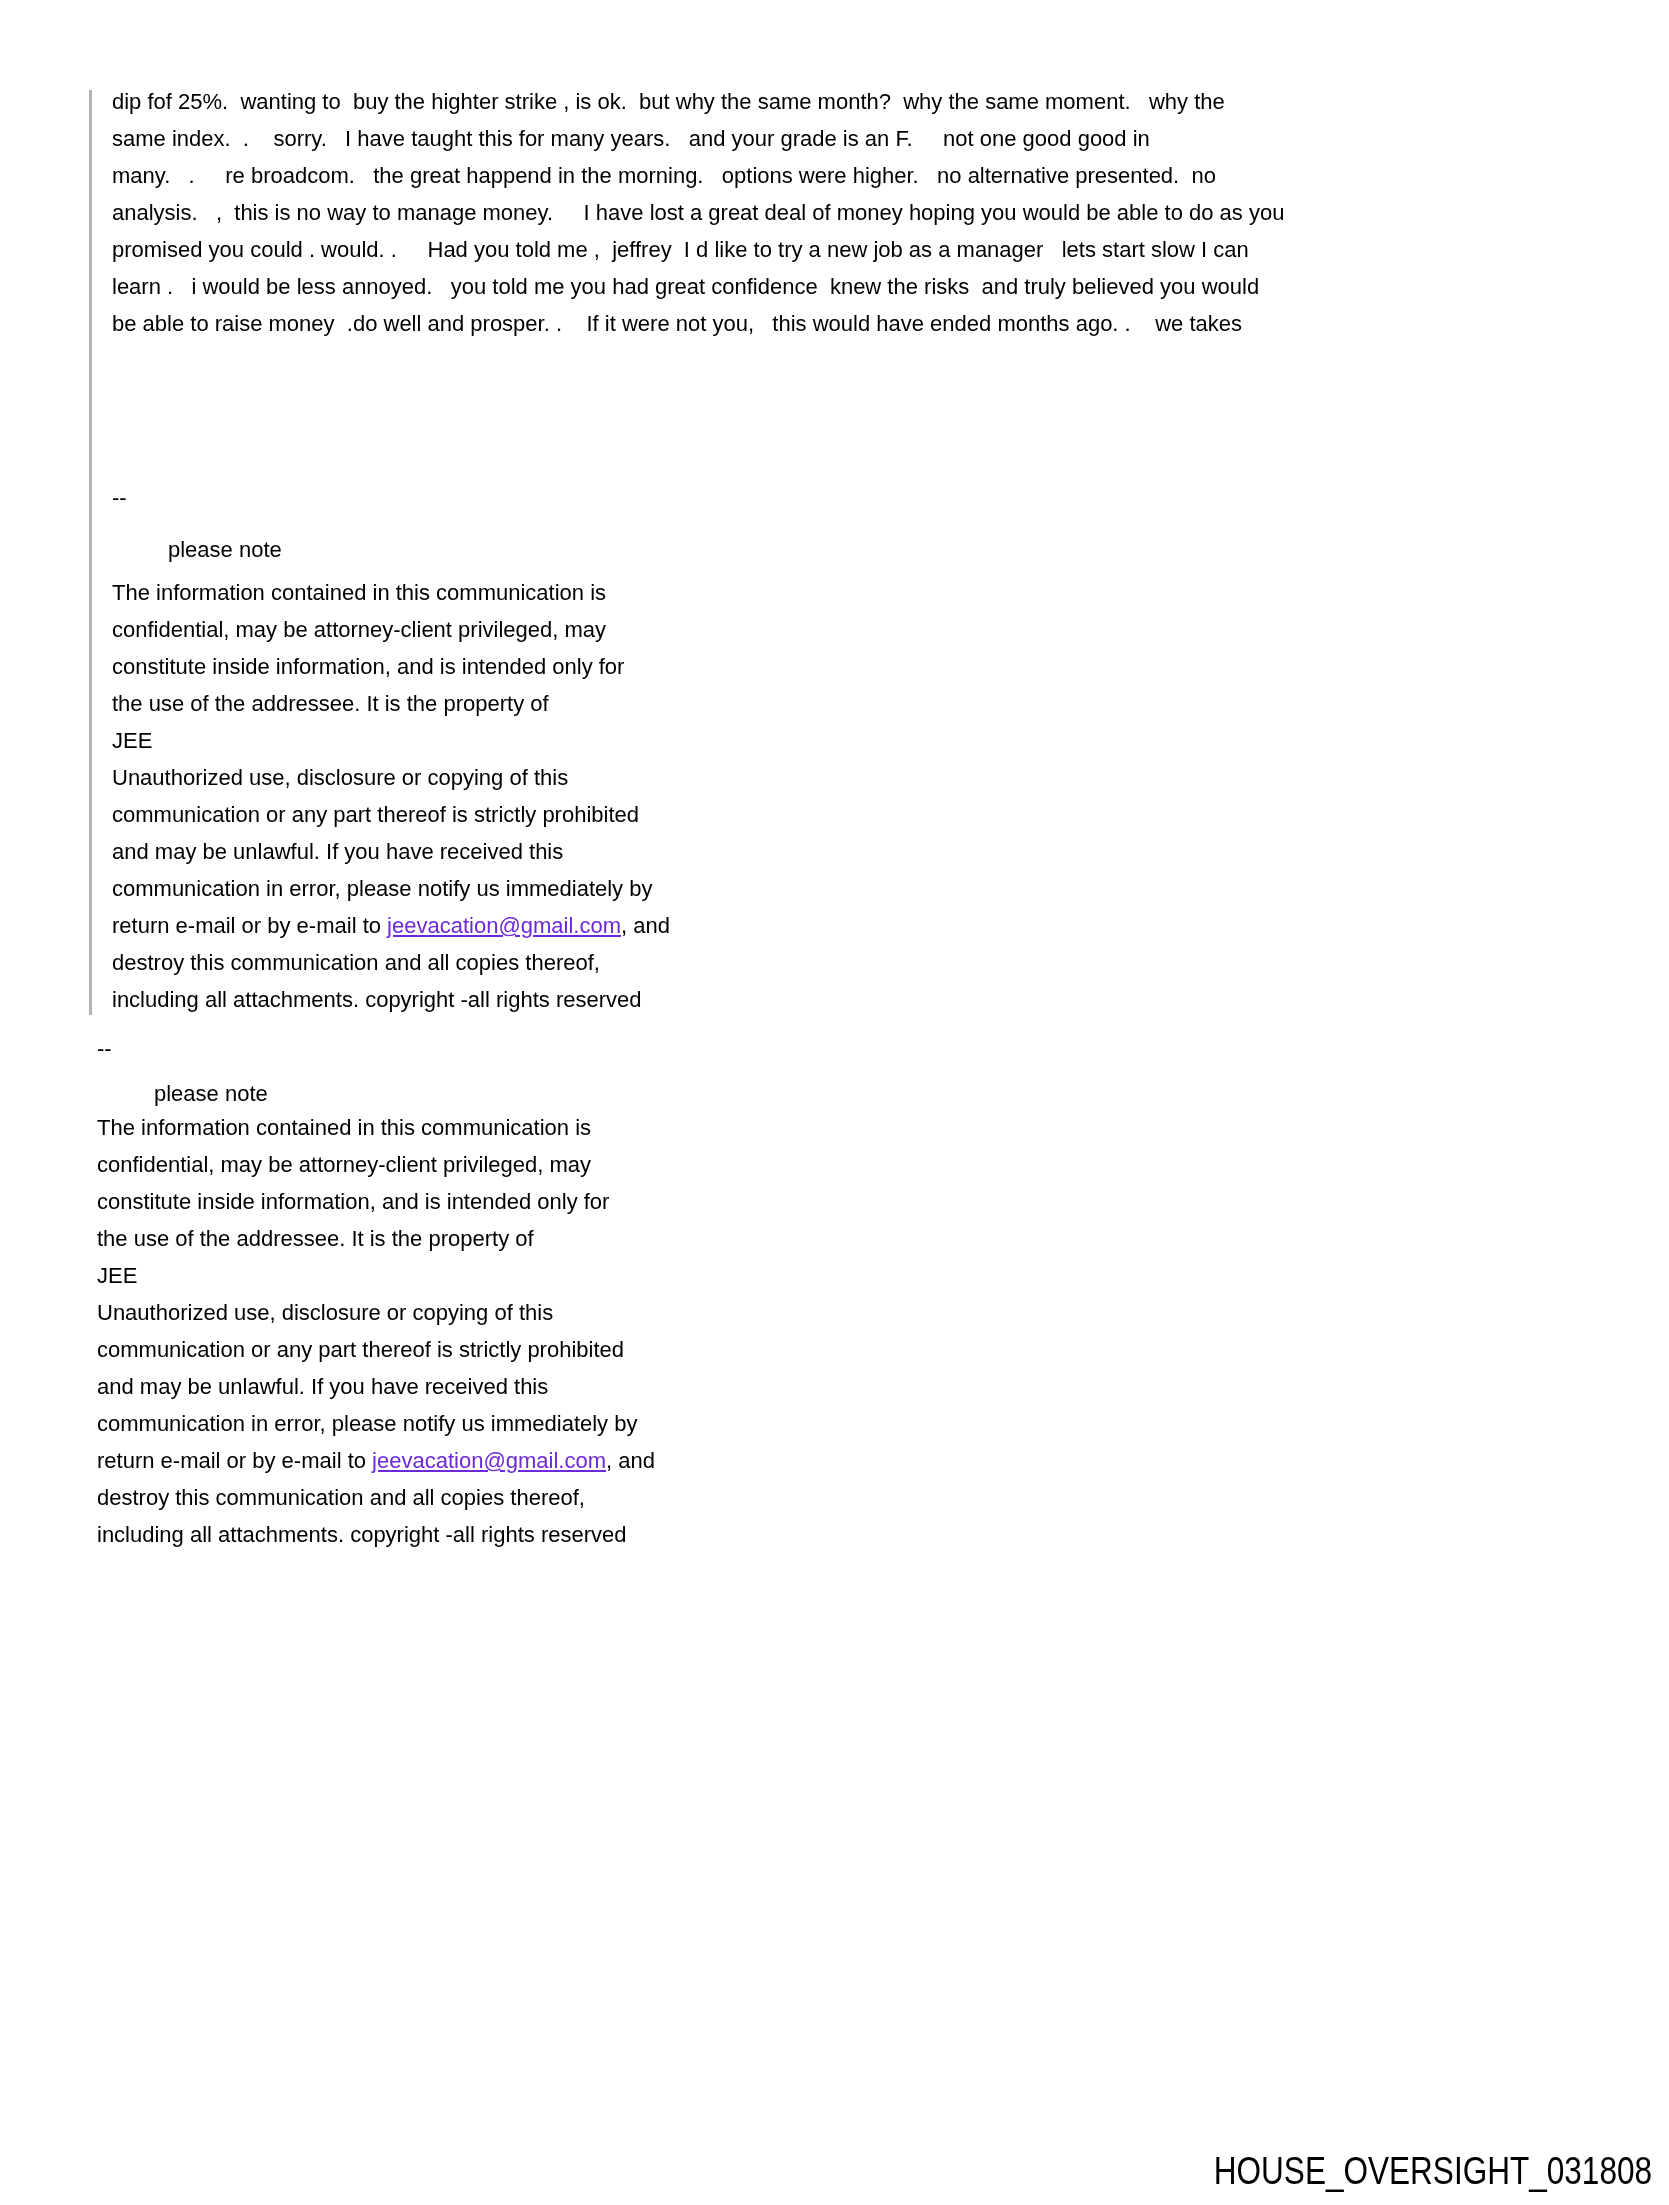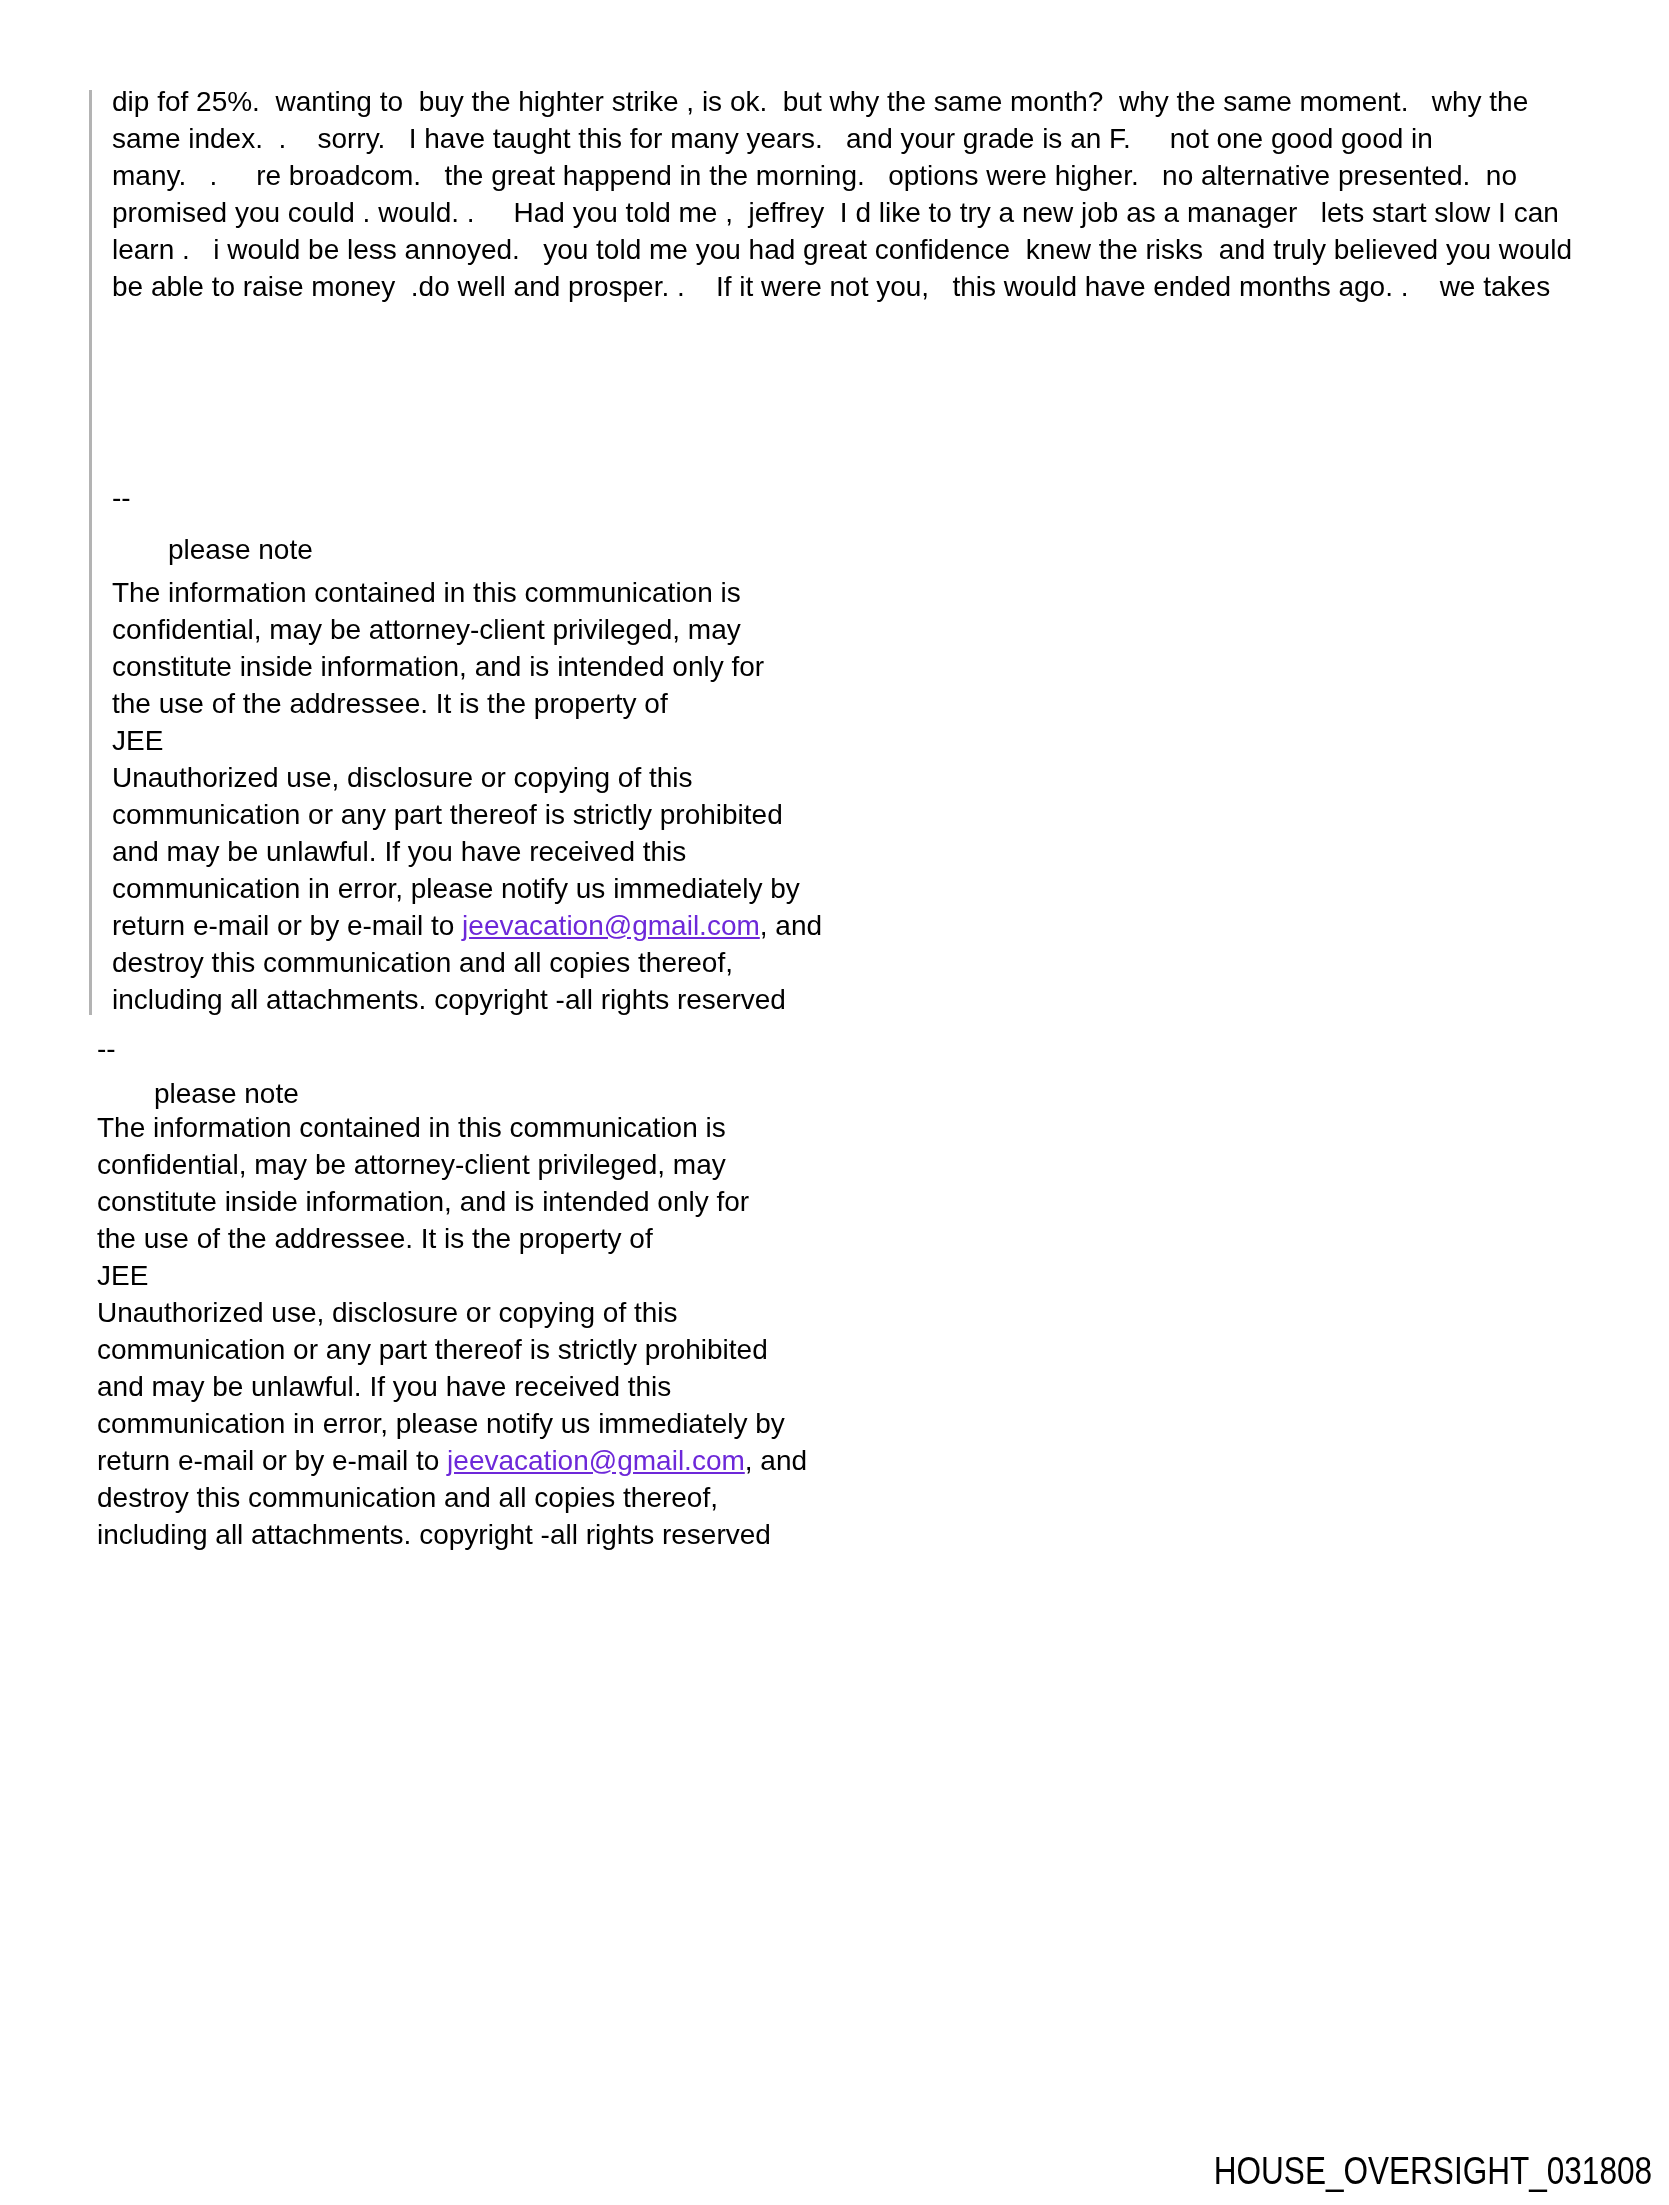--- a/index.html
+++ b/index.html
@@ -10,21 +10,21 @@
   body {
     position: relative;
     width: 1669px;
     height: 2205px;
     overflow: hidden;
     font-family: "Liberation Sans", sans-serif;
     color: #000000;
   }
   .abs { position: absolute; }
   .txt {
-    font-size: 28px;
+    font-size: 22px;
     line-height: 37px;
     white-space: pre;
     color: #000000;
   }
   .quote-bar {
     left: 89px;
     top: 90px;
     width: 2.6px;
     height: 925px;
     background: #b3b3b3;
@@ -54,20 +54,21 @@
 </style>
 </head>
 <body>
 
 <div class="abs quote-bar"></div>
 
 <div class="abs msg">
   <div class="txt">dip fof 25%.  wanting to  buy the highter strike , is ok.  but why the same month?  why the same moment.   why the</div>
   <div class="txt">same index.  .    sorry.   I have taught this for many years.   and your grade is an F.     not one good good in</div>
   <div class="txt">many.   .     re broadcom.   the great happend in the morning.   options were higher.   no alternative presented.  no</div>
+  <div class="txt">analysis.   ,  this is no way to manage money.     I have lost a great deal of money hoping you would be able to do as you</div>
   <div class="txt">promised you could . would. .     Had you told me ,  jeffrey  I d like to try a new job as a manager   lets start slow I can</div>
   <div class="txt">learn .   i would be less annoyed.   you told me you had great confidence  knew the risks  and truly believed you would</div>
   <div class="txt">be able to raise money  .do well and prosper. .    If it were not you,   this would have ended months ago. .    we takes</div>
 </div>
 
 <div class="abs sig1-sep txt">--</div>
 <div class="abs sig1-note txt">please note</div>
 <div class="abs sig1-body">
   <div class="txt">The information contained in this communication is</div>
   <div class="txt">confidential, may be attorney-client privileged, may</div>

